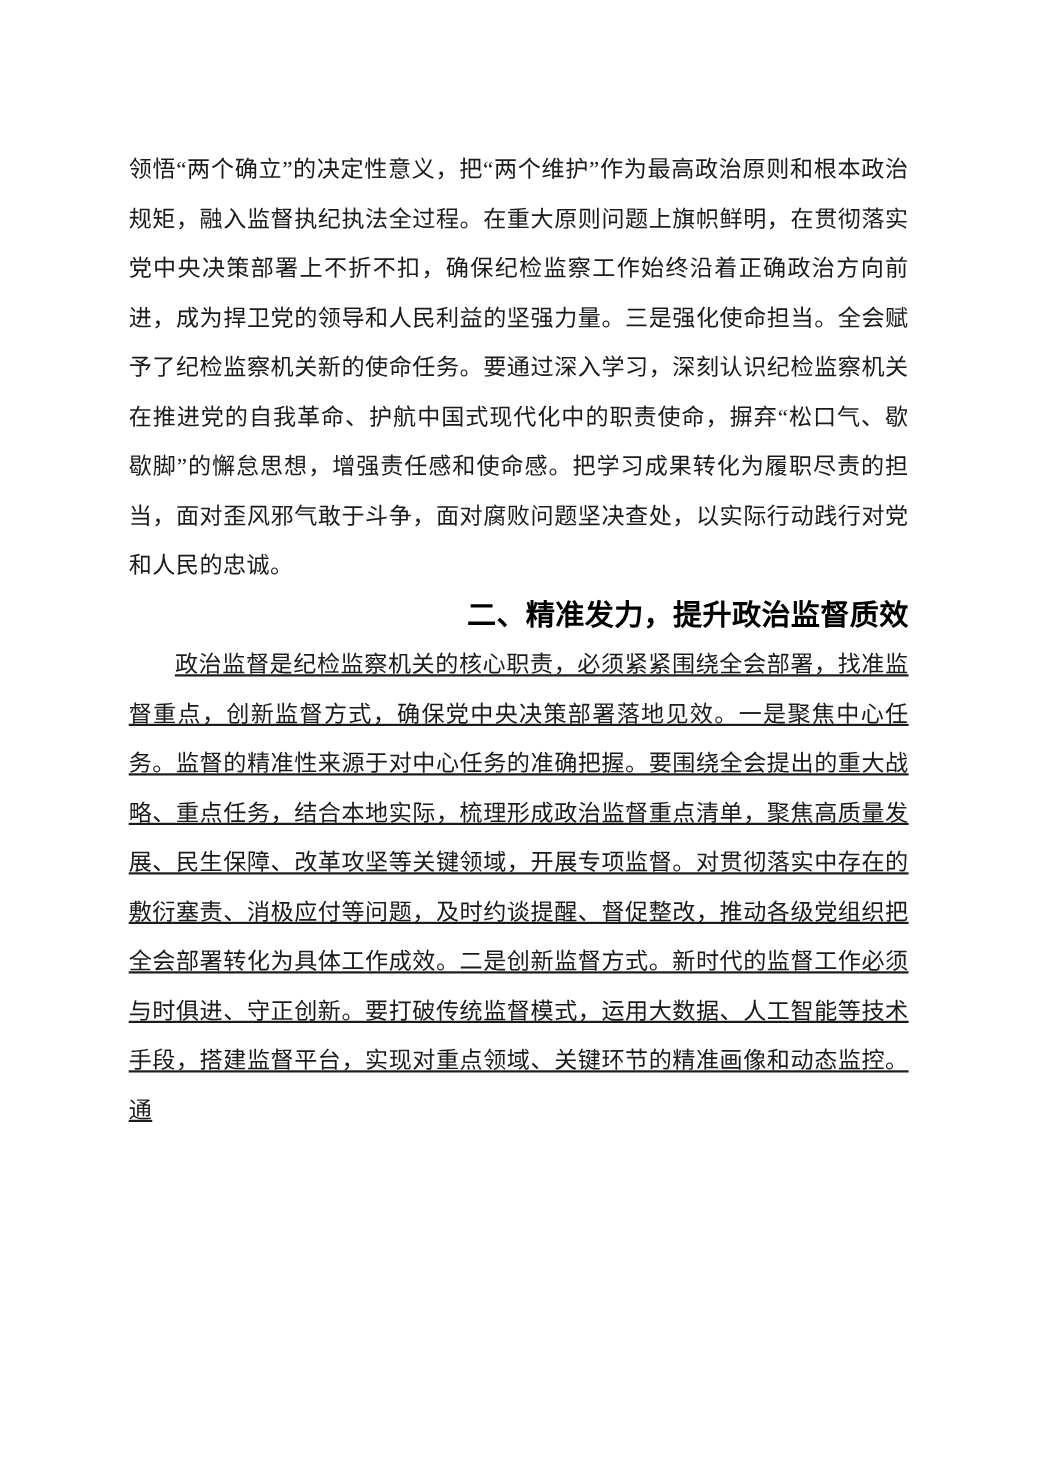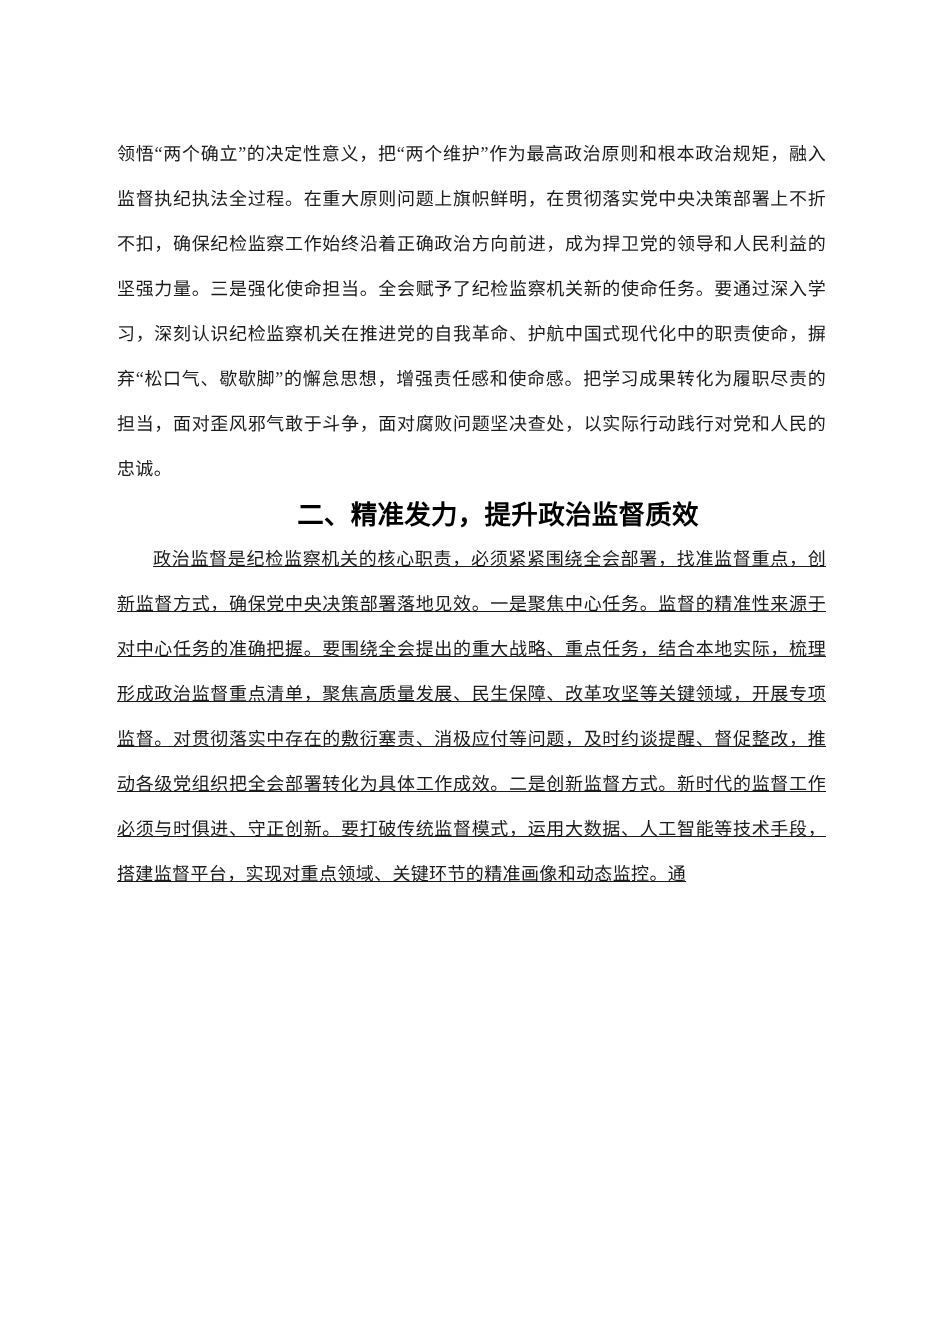--- a/index.html
+++ b/index.html
@@ -28,21 +28,21 @@
     position: absolute;
     left: 117px;
     top: 132px;
     width: 709px;
   }
 
   
   .para {
     margin: 0;
     font-family: "Liberation Serif", "DejaVu Serif", serif;
-    font-size: 18px;
+    font-size: 21px;
     line-height: 45px;
     letter-spacing: 0.02em;
     text-align: justify;
     text-justify: inter-character;
     text-indent: 0;
     color: #1b1b1b;
     word-break: break-all;
     white-space: normal;
   }
 
@@ -57,21 +57,21 @@
   }
 
   .heading {
     margin: 0;
     font-family: "DejaVu Sans", "Liberation Sans", sans-serif;
     font-size: 26.5px;
     font-weight: 700;
     line-height: 45px;
     letter-spacing: 0.01em;
     text-indent: 2em;
-    text-align: center;
+    text-align: right;
     color: #000000;
     white-space: nowrap;
   }
 </style>
 </head>
 <body>
 
 <div class="page">
   <div class="page-body">
 

